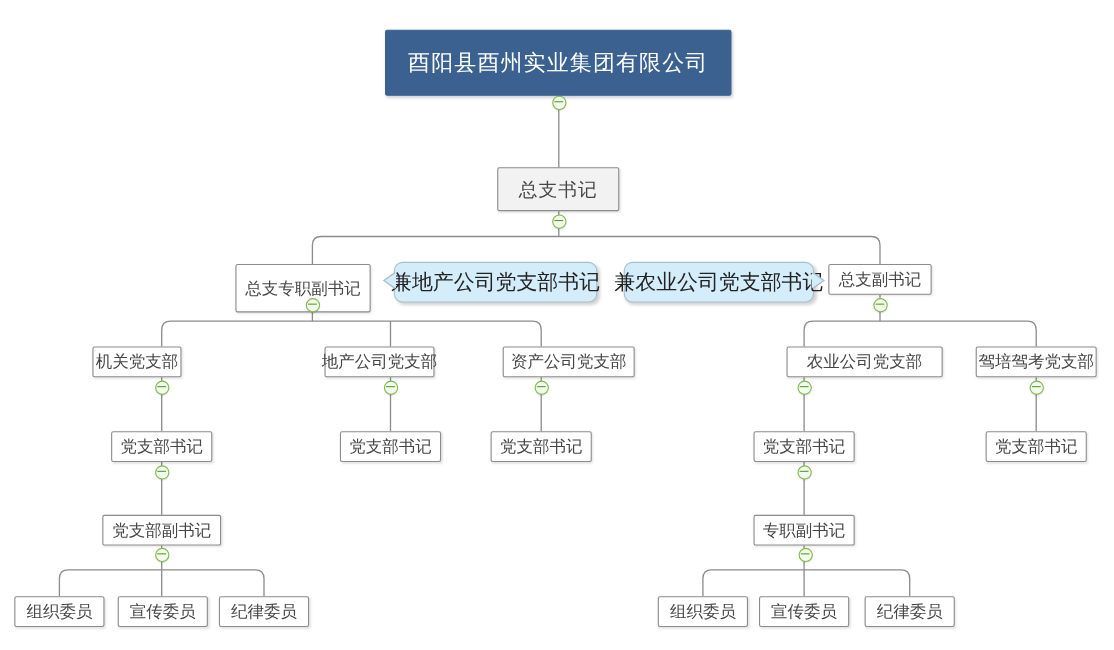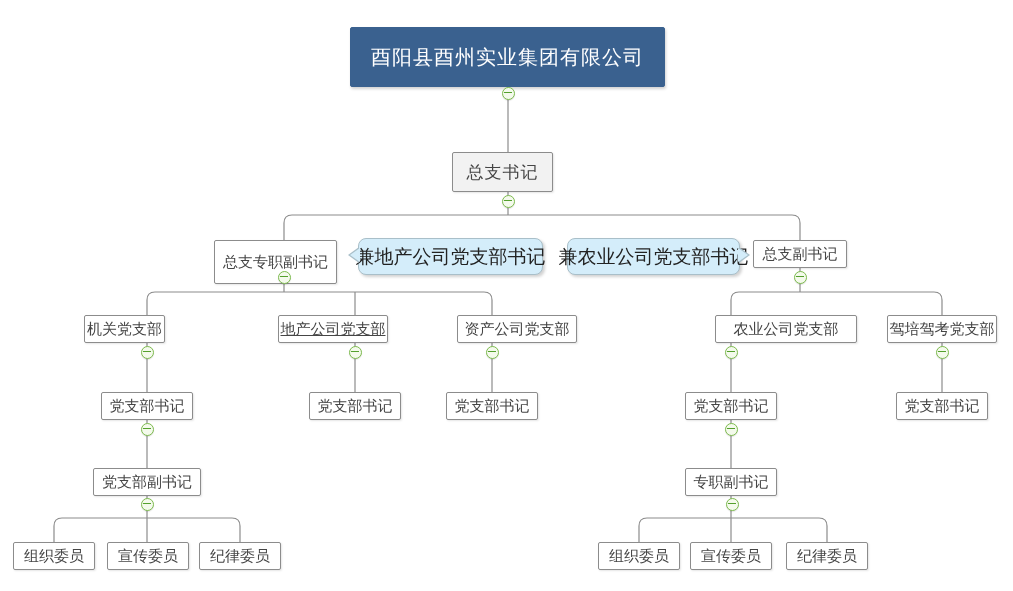--- a/index.html
+++ b/index.html
@@ -131,30 +131,30 @@
     <path d="M147,496 V518"></path>
     <path d="M54,542 V526 Q54,518 62,518 H232 Q240,518 240,526 V542"></path>
     <path d="M147,518 V542"></path>
     <path d="M731,496 V518"></path>
     <path d="M639,542 V526 Q639,518 647,518 H819 Q827,518 827,526 V542"></path>
     <path d="M731,518 V542"></path>
   </svg>
 
   <div class="node root" style="left:350px; top:27px; width:315px; height:60px;">酉阳县酉州实业集团有限公司</div>
 
-  <div class="node alt" style="left:452px; top:152px; width:101px; height:40px;">总支书记</div>
+  <div class="node alt" style="left:452px; top:152px; width:111px; height:40px;">总支书记</div>
 
   <div class="node" style="left:214px; top:240px; width:123px; height:44px;">总支专职副书记</div>
   <div class="callout pl" style="left:358px; top:238px; width:185px; height:37px;">兼地产公司党支部书记</div>
 
   <div class="callout pr" style="left:567px; top:238px; width:173px; height:37px;">兼农业公司党支部书记</div>
   <div class="node" style="left:753px; top:240px; width:94px; height:28px;">总支副书记</div>
 
   <div class="node" style="left:84px; top:315px; width:81px; height:28px;">机关党支部</div>
-  <div class="node" style="left:278px; top:315px; width:110px; height:28px;text-decoration:underline;">地产公司党支部</div>
+  <div class="node" style="left:295px; top:315px; width:100px; height:28px;">地产公司党支部</div>
   <div class="node" style="left:432px; top:315px; width:120px; height:28px;margin-left:25px;">资产公司党支部</div>
   <div class="node" style="left:671px; top:315px; width:142px; height:28px;margin-left:44px;">农业公司党支部</div>
   <div class="node" style="left:887px; top:315px; width:110px; height:28px;">驾培驾考党支部</div>
 
   <div class="node" style="left:101px; top:392px; width:92px; height:28px;">党支部书记</div>
   <div class="node" style="left:309px; top:392px; width:92px; height:28px;">党支部书记</div>
   <div class="node" style="left:446px; top:392px; width:92px; height:28px;">党支部书记</div>
   <div class="node" style="left:685px; top:392px; width:92px; height:28px;">党支部书记</div>
   <div class="node" style="left:896px; top:392px; width:92px; height:28px;">党支部书记</div>
 

